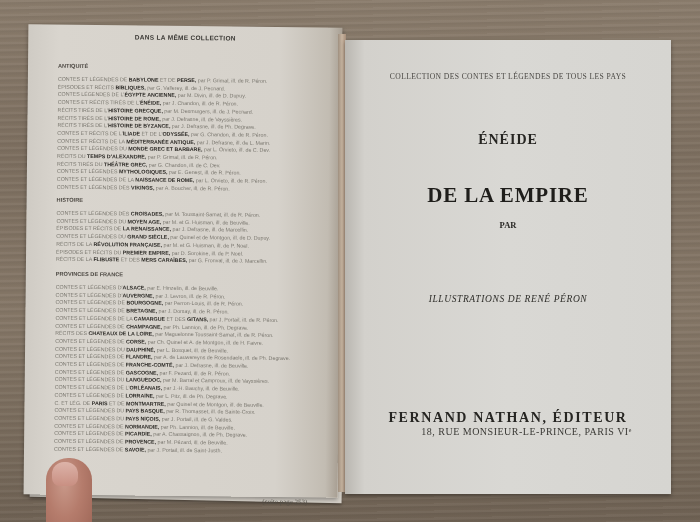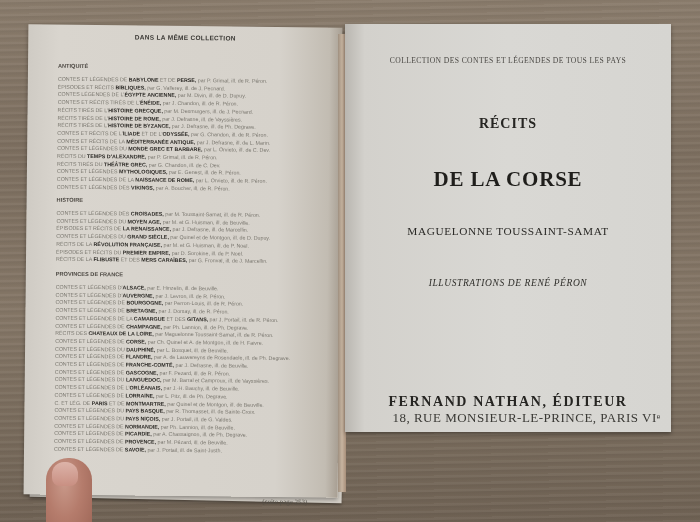--- a/index.html
+++ b/index.html
@@ -21,21 +21,21 @@
   .left-page-under {
     position:absolute; left:30px; top:460px; width:312px; height:40px;
     background:#d4cfc7; transform: rotate(1.2deg);
     box-shadow: 0 2px 3px rgba(0,0,0,0.3);
   }
   .spine {
     position:absolute; left:338px; top:34px; width:8px; height:458px;
     background: linear-gradient(90deg,#9e8f7f,#c7b4a0,#a88f7a);
   }
   .right-page {
-    position:absolute; left:345px; top:24px; width:326px; height:408px;
+    position:absolute; left:345px; top:40px; width:326px; height:454px;
     background: linear-gradient(90deg,#b9b6b0 0%,#d3d1cc 6%,#d9d8d4 50%,#d6d5d1 100%);
     box-shadow: 0 2px 4px rgba(0,0,0,0.35);
   }
   .lp-header {
     position:absolute; left:0; right:0; top:8px; text-align:center;
     font-size:6.5px; font-weight:bold; color:#3a3834; letter-spacing:0.3px;
   }
   .section {
     position:absolute; left:30px; width:280px;
   }
@@ -73,21 +73,21 @@
   .rp-illus {
     position:absolute; left:0; right:0; top:254px; text-align:center;
     font-family:"Liberation Serif", serif; font-style:italic; font-size:9.5px; color:#2f2e2a; letter-spacing:0.6px;
   }
   .rp-publisher {
     position:absolute; left:0; right:0; top:370px; text-align:center;
     font-family:"Liberation Serif", serif; font-weight:bold; font-size:14px; color:#262522; letter-spacing:1.6px;
   }
   .rp-address {
     position:absolute; left:0; right:0; top:386px; text-align:center;
-    font-family:"Liberation Serif", serif; font-size:13px; color:#3a3935; letter-spacing:0.5px;padding-left:37px;
+    font-family:"Liberation Serif", serif; font-size:10px; color:#3a3935; letter-spacing:0.5px;padding-left:37px;
   }
   .finger {
     position:absolute; left:46px; top:458px; width:46px; height:80px;
     border-radius:22px 22px 10px 10px;
     background: radial-gradient(ellipse at 40% 30%, #c9998a 0%, #b57c6c 45%, #9c6556 100%);
   }
   .nail {
     position:absolute; left:6px; top:4px; width:26px; height:24px;
     border-radius:12px 12px 8px 8px;
     background: linear-gradient(180deg,#e0b8ae,#c98f82);
@@ -166,23 +166,23 @@
       </div>
   </div>
 
   <div class="suite">(suite page 253)</div>
 </div>
 
 <div class="spine"></div>
 
 <div class="right-page">
   <div class="rp-collection">COLLECTION DES CONTES ET LÉGENDES DE TOUS LES PAYS</div>
-  <div class="rp-title-small">RÉCITS</div>
-  <div class="rp-title-big" style="top:143px">DE LA CORSE</div>
-  <div class="rp-author">MAGUELONNE TOUSSAINT-SAMAT</div>
+  <div class="rp-title-small">ÉNÉIDE</div>
+  <div class="rp-title-big" style="top:143px">DE LA EMPIRE</div>
+  <div class="rp-par">PAR</div>
   <div class="rp-illus">ILLUSTRATIONS DE RENÉ PÉRON</div>
   <div class="rp-publisher">FERNAND NATHAN, ÉDITEUR</div>
   <div class="rp-address">18, RUE MONSIEUR-LE-PRINCE, PARIS VIᵉ</div>
 </div>
 
 <div class="finger">
   <div class="nail"></div>
 </div>
 
 </body></html>

